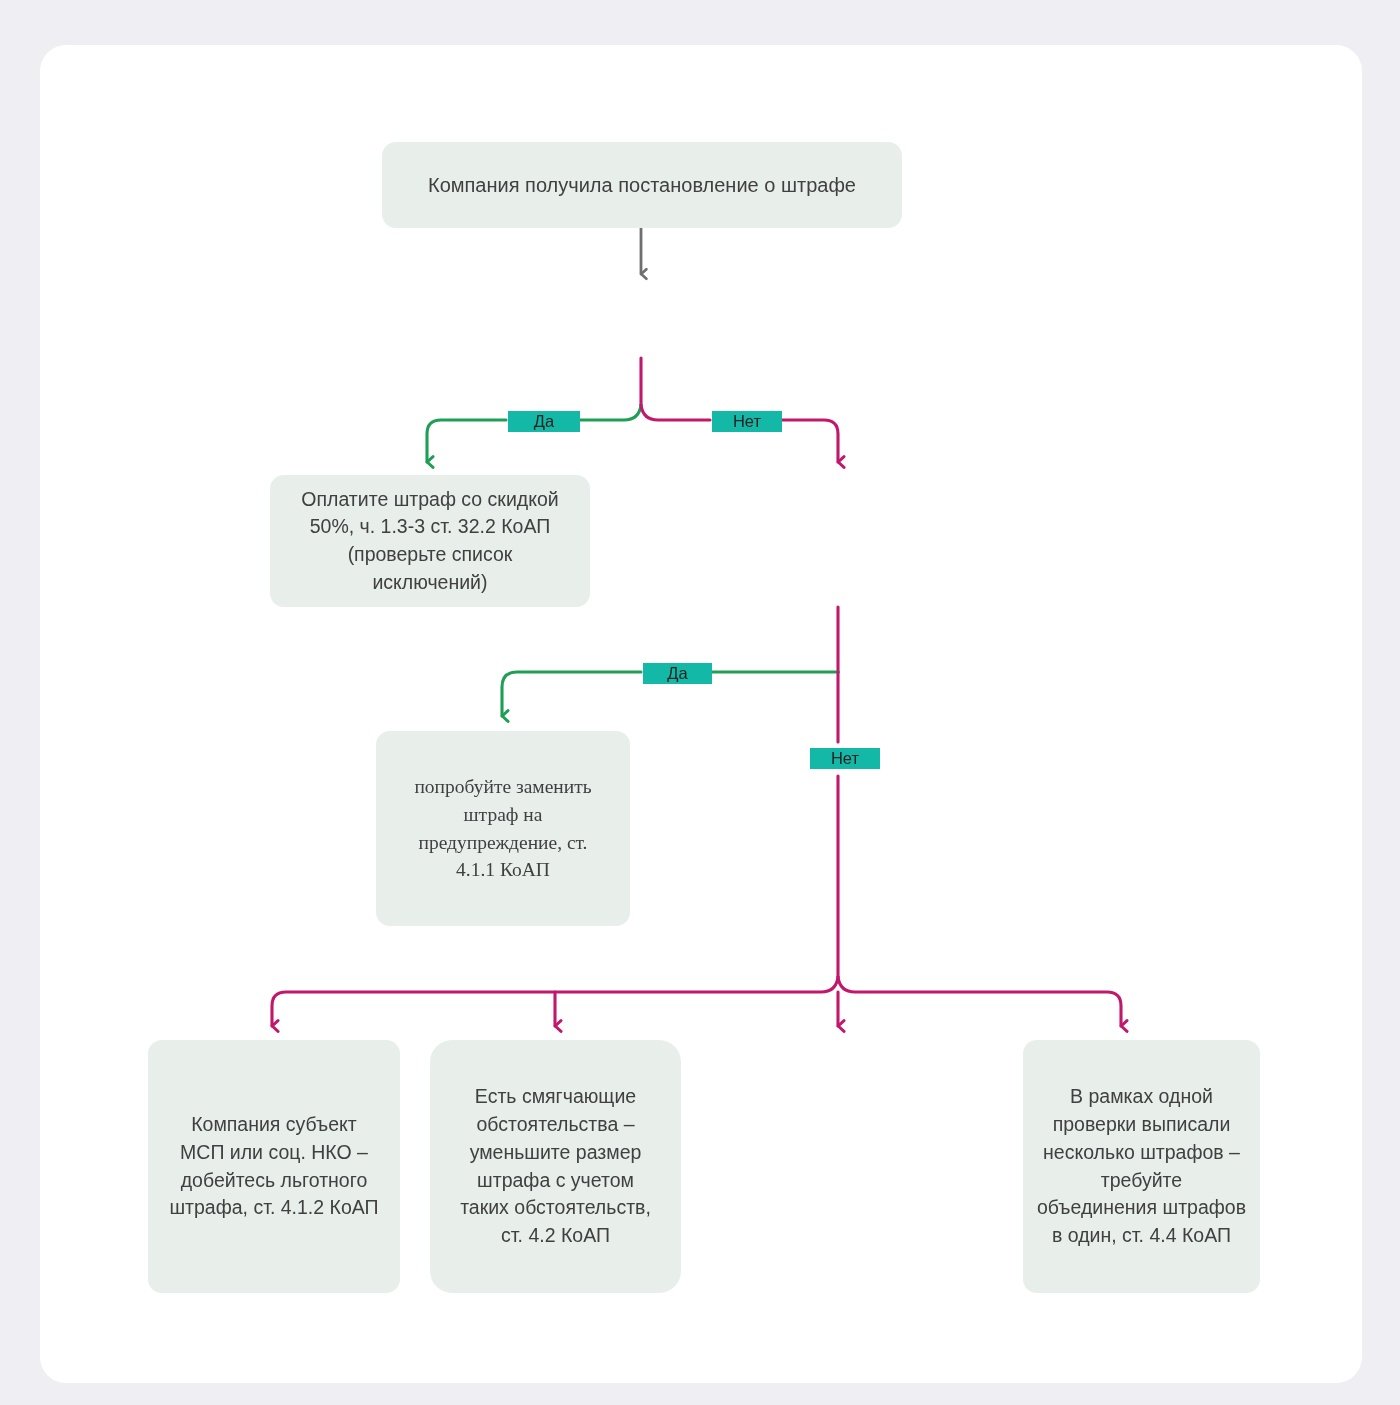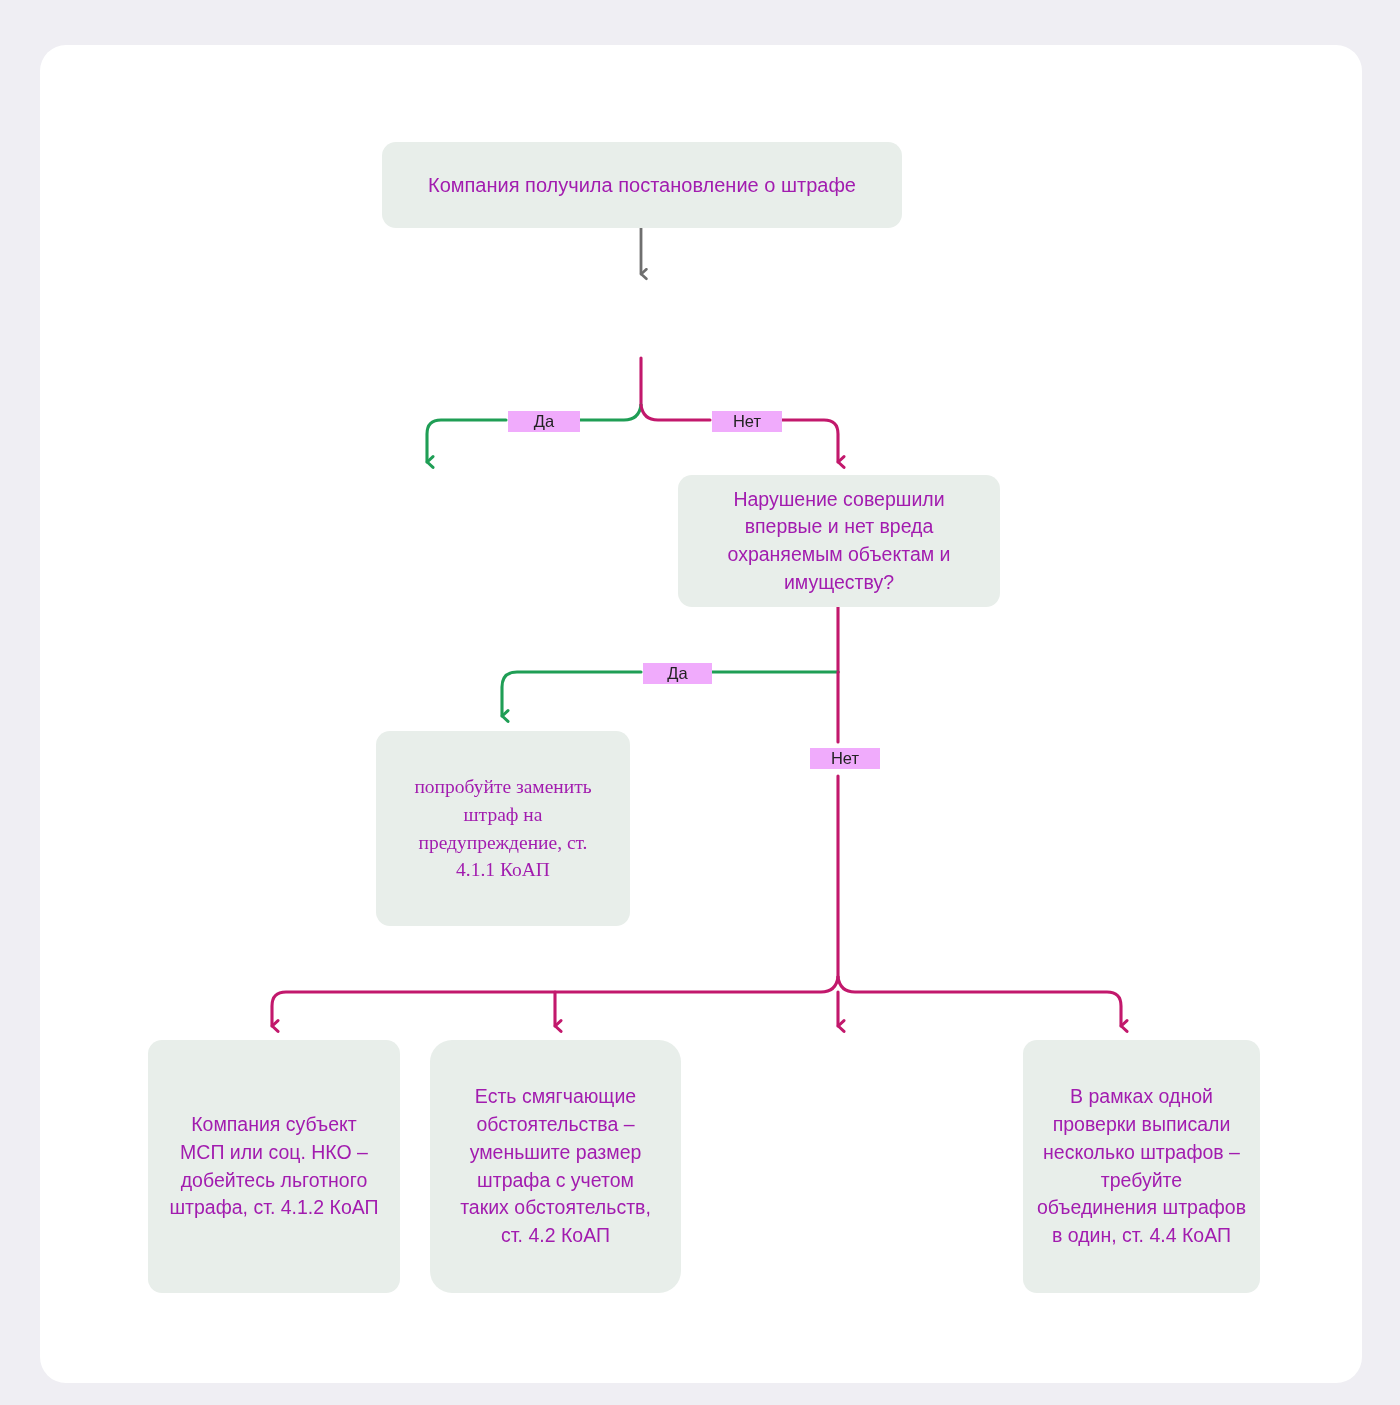--- a/index.html
+++ b/index.html
@@ -39,30 +39,30 @@
   }
   .node {
     position: absolute;
     box-sizing: border-box;
     background: #e8eeea;
     border-radius: 14px;
     display: flex;
     align-items: center;
     justify-content: center;
     text-align: center;
-    color: #a21caf;
+    color: #404040;
     font-size: 19.5px;
     line-height: 1.42;
     padding: 10px 14px;
     white-space: pre-line;
   }
   .node.wide { font-size: 20px; }
   .edge-label {
     position: absolute;
-    background: #f0abfc;
+    background: #14b8a6;
     color: #232323;
     font-size: 16.5px;
     line-height: 1;
     padding: 2px 7px;
     text-align: center;
     white-space: nowrap;
   }
 </style>
 </head>
 <body>
@@ -124,25 +124,25 @@
 
       <path d="M838 992 L838 1026" fill="none" stroke="#c2186c" stroke-width="3.1" stroke-linecap="round" marker-end="url(#ah-magenta)"></path>
 
       <path d="M838 977 Q840 992 855 992 L1107 992 Q1121 992 1121 1006 L1121 1026" fill="none" stroke="#c2186c" stroke-width="3.1" stroke-linecap="round" marker-end="url(#ah-magenta)"></path>
     </g>
   </svg>
 
   <div class="node wide" style="left:382px; top:142px; width:520px; height:86px;">Компания получила постановление о штрафе</div>
 
 
+  <div class="node" style="left:270px; top:475px; width:320px; height:132px;">Оплатите штраф со скидкой
+50%, ч. 1.3-3 ст. 32.2 КоАП
+(проверьте список
+исключений)</div>
 
-  <div class="node" style="left:678px; top:475px; width:322px; height:132px;">Нарушение совершили
-впервые и нет вреда
-охраняемым объектам и
-имуществу?</div>
 
   <div class="node" style="left:376px; top:731px; width:254px; height:195px;font-family:Liberation Serif, serif;">попробуйте заменить
 штраф на
 предупреждение, ст.
 4.1.1 КоАП</div>
 
   <div class="node" style="left:148px; top:1040px; width:252px; height:253px;">Компания субъект
 МСП или соц. НКО –
 добейтесь льготного
 штрафа, ст. 4.1.2 КоАП</div>

